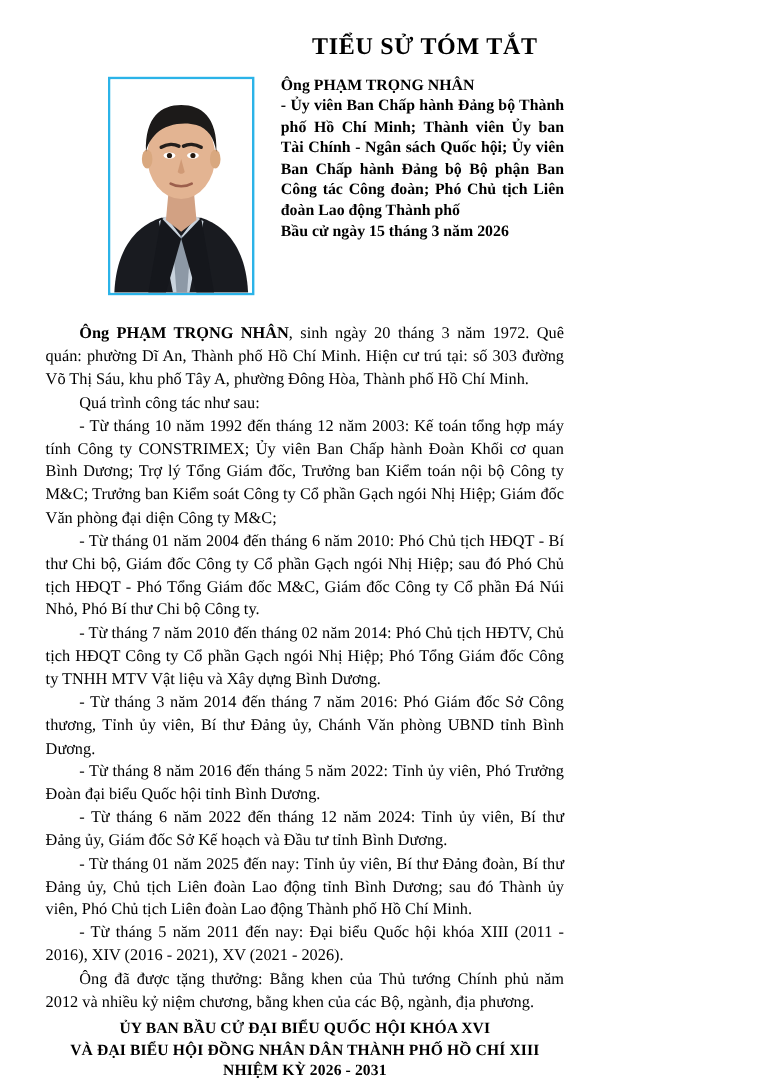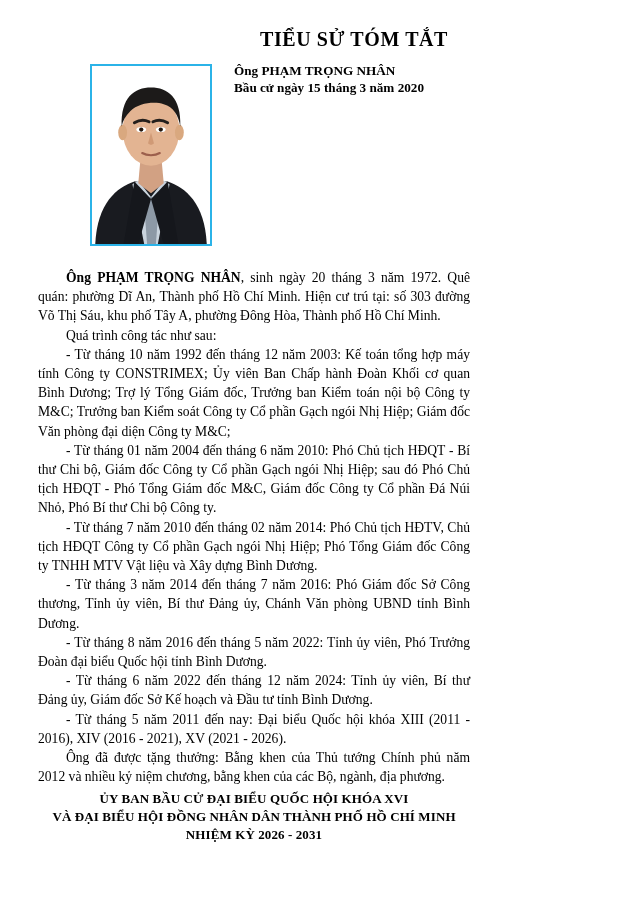--- a/index.html
+++ b/index.html
@@ -131,42 +131,44 @@
         <circle cx="71" cy="65" r="2.2" fill="#24180f"></circle>
 
         <path d="M61 68 L58 79 C59.5 81 62.5 81 64 79 Z" fill="#d09a76"></path>
 
         <path d="M52 89 C57 92 65 92 70 89" stroke="#9c5f4c" stroke-width="2.2" fill="none" stroke-linecap="round"></path>
       </svg>
     </div>
 
     <div class="summary">
       <p>Ông PHẠM TRỌNG NHÂN</p>
-      <p>Bầu cử ngày 15 tháng 3 năm 2020</p>
+      <p>- Ủy viên Ban Chấp hành Đảng bộ Thành phố Hồ Chí Minh; Thành viên Ủy ban Tài Chính - Ngân sách Quốc hội; Ủy viên Ban Chấp hành Đảng bộ Bộ phận Ban Công tác Công đoàn; Phó Chủ tịch Liên đoàn Lao động Thành phố</p>
+      <p>Bầu cử ngày 15 tháng 3 năm 2026</p>
     </div>
 
   </div>
 
   <div class="body-text">
 
     <p><span class="lead-name">Ông PHẠM TRỌNG NHÂN</span><span>, sinh ngày 20 tháng 3 năm 1972. Quê quán: phường Dĩ An, Thành phố Hồ Chí Minh. Hiện cư trú tại: số 303 đường Võ Thị Sáu, khu phố Tây A, phường Đông Hòa, Thành phố Hồ Chí Minh.</span></p>
 
     <p class="section-head">Quá trình công tác như sau:</p>
 
     <p>- Từ tháng 10 năm 1992 đến tháng 12 năm 2003: Kế toán tổng hợp máy tính Công ty CONSTRIMEX; Ủy viên Ban Chấp hành Đoàn Khối cơ quan Bình Dương; Trợ lý Tổng Giám đốc, Trưởng ban Kiểm toán nội bộ Công ty M&amp;C; Trưởng ban Kiểm soát Công ty Cổ phần Gạch ngói Nhị Hiệp; Giám đốc Văn phòng đại diện Công ty M&amp;C;</p>
     <p>- Từ tháng 01 năm 2004 đến tháng 6 năm 2010: Phó Chủ tịch HĐQT - Bí thư Chi bộ, Giám đốc Công ty Cổ phần Gạch ngói Nhị Hiệp; sau đó Phó Chủ tịch HĐQT - Phó Tổng Giám đốc M&amp;C, Giám đốc Công ty Cổ phần Đá Núi Nhỏ, Phó Bí thư Chi bộ Công ty.</p>
     <p>- Từ tháng 7 năm 2010 đến tháng 02 năm 2014: Phó Chủ tịch HĐTV, Chủ tịch HĐQT Công ty Cổ phần Gạch ngói Nhị Hiệp; Phó Tổng Giám đốc Công ty TNHH MTV Vật liệu và Xây dựng Bình Dương.</p>
     <p>- Từ tháng 3 năm 2014 đến tháng 7 năm 2016: Phó Giám đốc Sở Công thương, Tỉnh ủy viên, Bí thư Đảng ủy, Chánh Văn phòng UBND tỉnh Bình Dương.</p>
     <p>- Từ tháng 8 năm 2016 đến tháng 5 năm 2022: Tỉnh ủy viên, Phó Trưởng Đoàn đại biểu Quốc hội tỉnh Bình Dương.</p>
     <p>- Từ tháng 6 năm 2022 đến tháng 12 năm 2024: Tỉnh ủy viên, Bí thư Đảng ủy, Giám đốc Sở Kế hoạch và Đầu tư tỉnh Bình Dương.</p>
+    <p>- Từ tháng 01 năm 2025 đến nay: Tỉnh ủy viên, Bí thư Đảng đoàn, Bí thư Đảng ủy, Chủ tịch Liên đoàn Lao động tỉnh Bình Dương; sau đó Thành ủy viên, Phó Chủ tịch Liên đoàn Lao động Thành phố Hồ Chí Minh.</p>
     <p>- Từ tháng 5 năm 2011 đến nay: Đại biểu Quốc hội khóa XIII (2011 - 2016), XIV (2016 - 2021), XV (2021 - 2026).</p>
 
     <p><span class="section-head">Ông đã được tặng thưởng:</span><span> Bằng khen của Thủ tướng Chính phủ năm 2012 và nhiều kỷ niệm chương, bằng khen của các Bộ, ngành, địa phương.</span></p>
 
   </div>
 
   <div class="footer">
     <div>ỦY BAN BẦU CỬ ĐẠI BIỂU QUỐC HỘI KHÓA XVI</div>
-    <div>VÀ ĐẠI BIỂU HỘI ĐỒNG NHÂN DÂN THÀNH PHỐ HỒ CHÍ MINH</div>
+    <div>VÀ ĐẠI BIỂU HỘI ĐỒNG NHÂN DÂN THÀNH PHỐ HỒ CHÍ XIII</div>
     <div>NHIỆM KỲ 2026 - 2031</div>
   </div>
 
 </div>
 
 </body></html>

